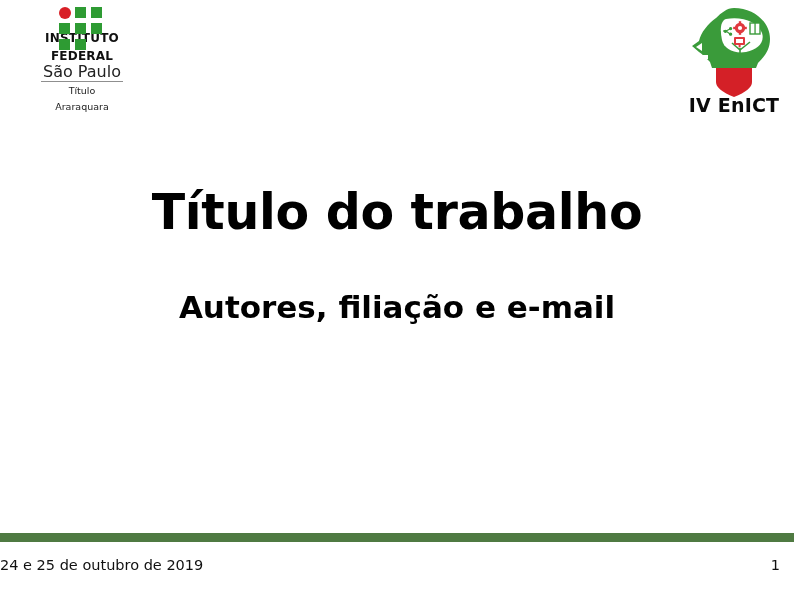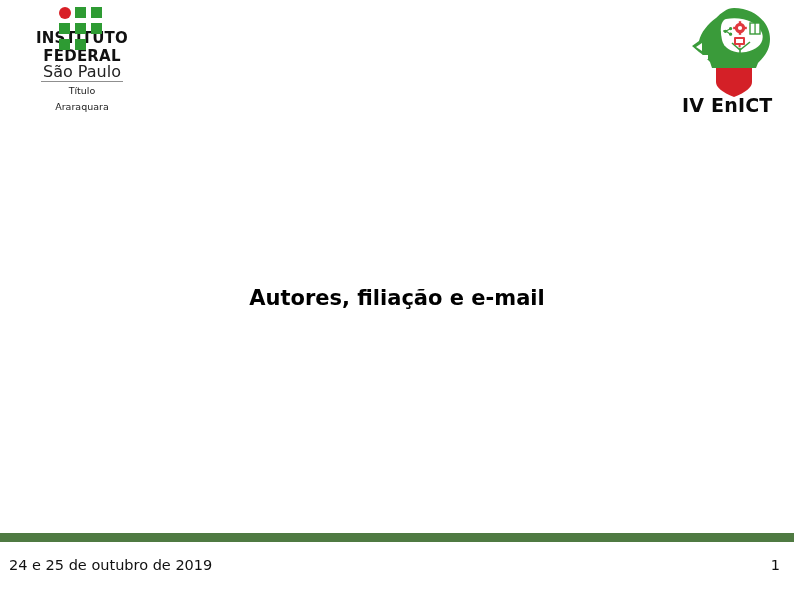--- a/index.html
+++ b/index.html
@@ -54,21 +54,21 @@
     width: 12px;
     height: 12px;
     border-radius: 50%;
     background: #d81f26;
     left: 0;
     top: 0;
   }
   .ifsp-name {
     margin-top: 7px;
     font-weight: bold;
-    font-size: 15px;
+    font-size: 12px;
     line-height: 11.5px;
     letter-spacing: 0.2px;
     text-align: center;
     color: #111;
   }
   .ifsp-state {
     margin-top: 3px;
     font-size: 16px;
     line-height: 11px;
     text-align: center;
@@ -100,21 +100,21 @@
     position: absolute;
     left: 0; top: 0;
     width: 104px;
     height: 96px;
   }
   .enict-label {
     position: absolute;
     left: 0;
     top: 92px;
     width: 104px;
-    text-align: left;
+    text-align: center;
     font-weight: bold;
     font-size: 19px;
     letter-spacing: 0.2px;
     color: #0a0a0a;
   }
 
   
   .title {
     position: absolute;
     left: 0;
@@ -127,21 +127,21 @@
     letter-spacing: -0.3px;
     color: #000;
   }
   .subtitle {
     position: absolute;
     left: 0;
     top: 262px;
     width: 794px;
     text-align: center;
     font-weight: bold;
-    font-size: 21px;
+    font-size: 31px;
     line-height: 38px;
     color: #000;
   }
 
   
   .footer-rule {
     position: absolute;
     left: 0;
     top: 533px;
     width: 794px;
@@ -150,21 +150,21 @@
   }
   .footer {
     position: absolute;
     left: 0;
     top: 556px;
     width: 794px;
     height: 24px;
   }
   .footer-left {
     position: absolute;
-    left: 9px;
+    left: 0;
     top: 0;
     font-size: 14.5px;
     line-height: 18px;
     color: #111;
     white-space: nowrap;
   }
   .footer-center {
     position: absolute;
     left: 0;
     top: 0;
@@ -265,20 +265,21 @@
         <path d="M44 29 L48 32"></path>
         <path d="M44 29 L41 29"></path>
         <circle cx="48.6" cy="26.6" r="1.1" fill="#3a9b3a"></circle>
         <circle cx="48.6" cy="32.2" r="1.1" fill="#3a9b3a"></circle>
         <circle cx="43.4" cy="29.3" r="1.1" fill="#3a9b3a"></circle>
       </g>
     </svg>
     <div class="enict-label">IV EnICT</div>
   </div>
 
+  <h1 class="title">Título do trabalho</h1>
   <h2 class="subtitle">Autores, filiação e e-mail</h2>
 
   <div class="footer-rule"></div>
   <div class="footer">
     <div class="footer-left">24 e 25 de outubro de 2019</div>
     <div class="footer-right">1</div>
   </div>
 
 </div>
 

